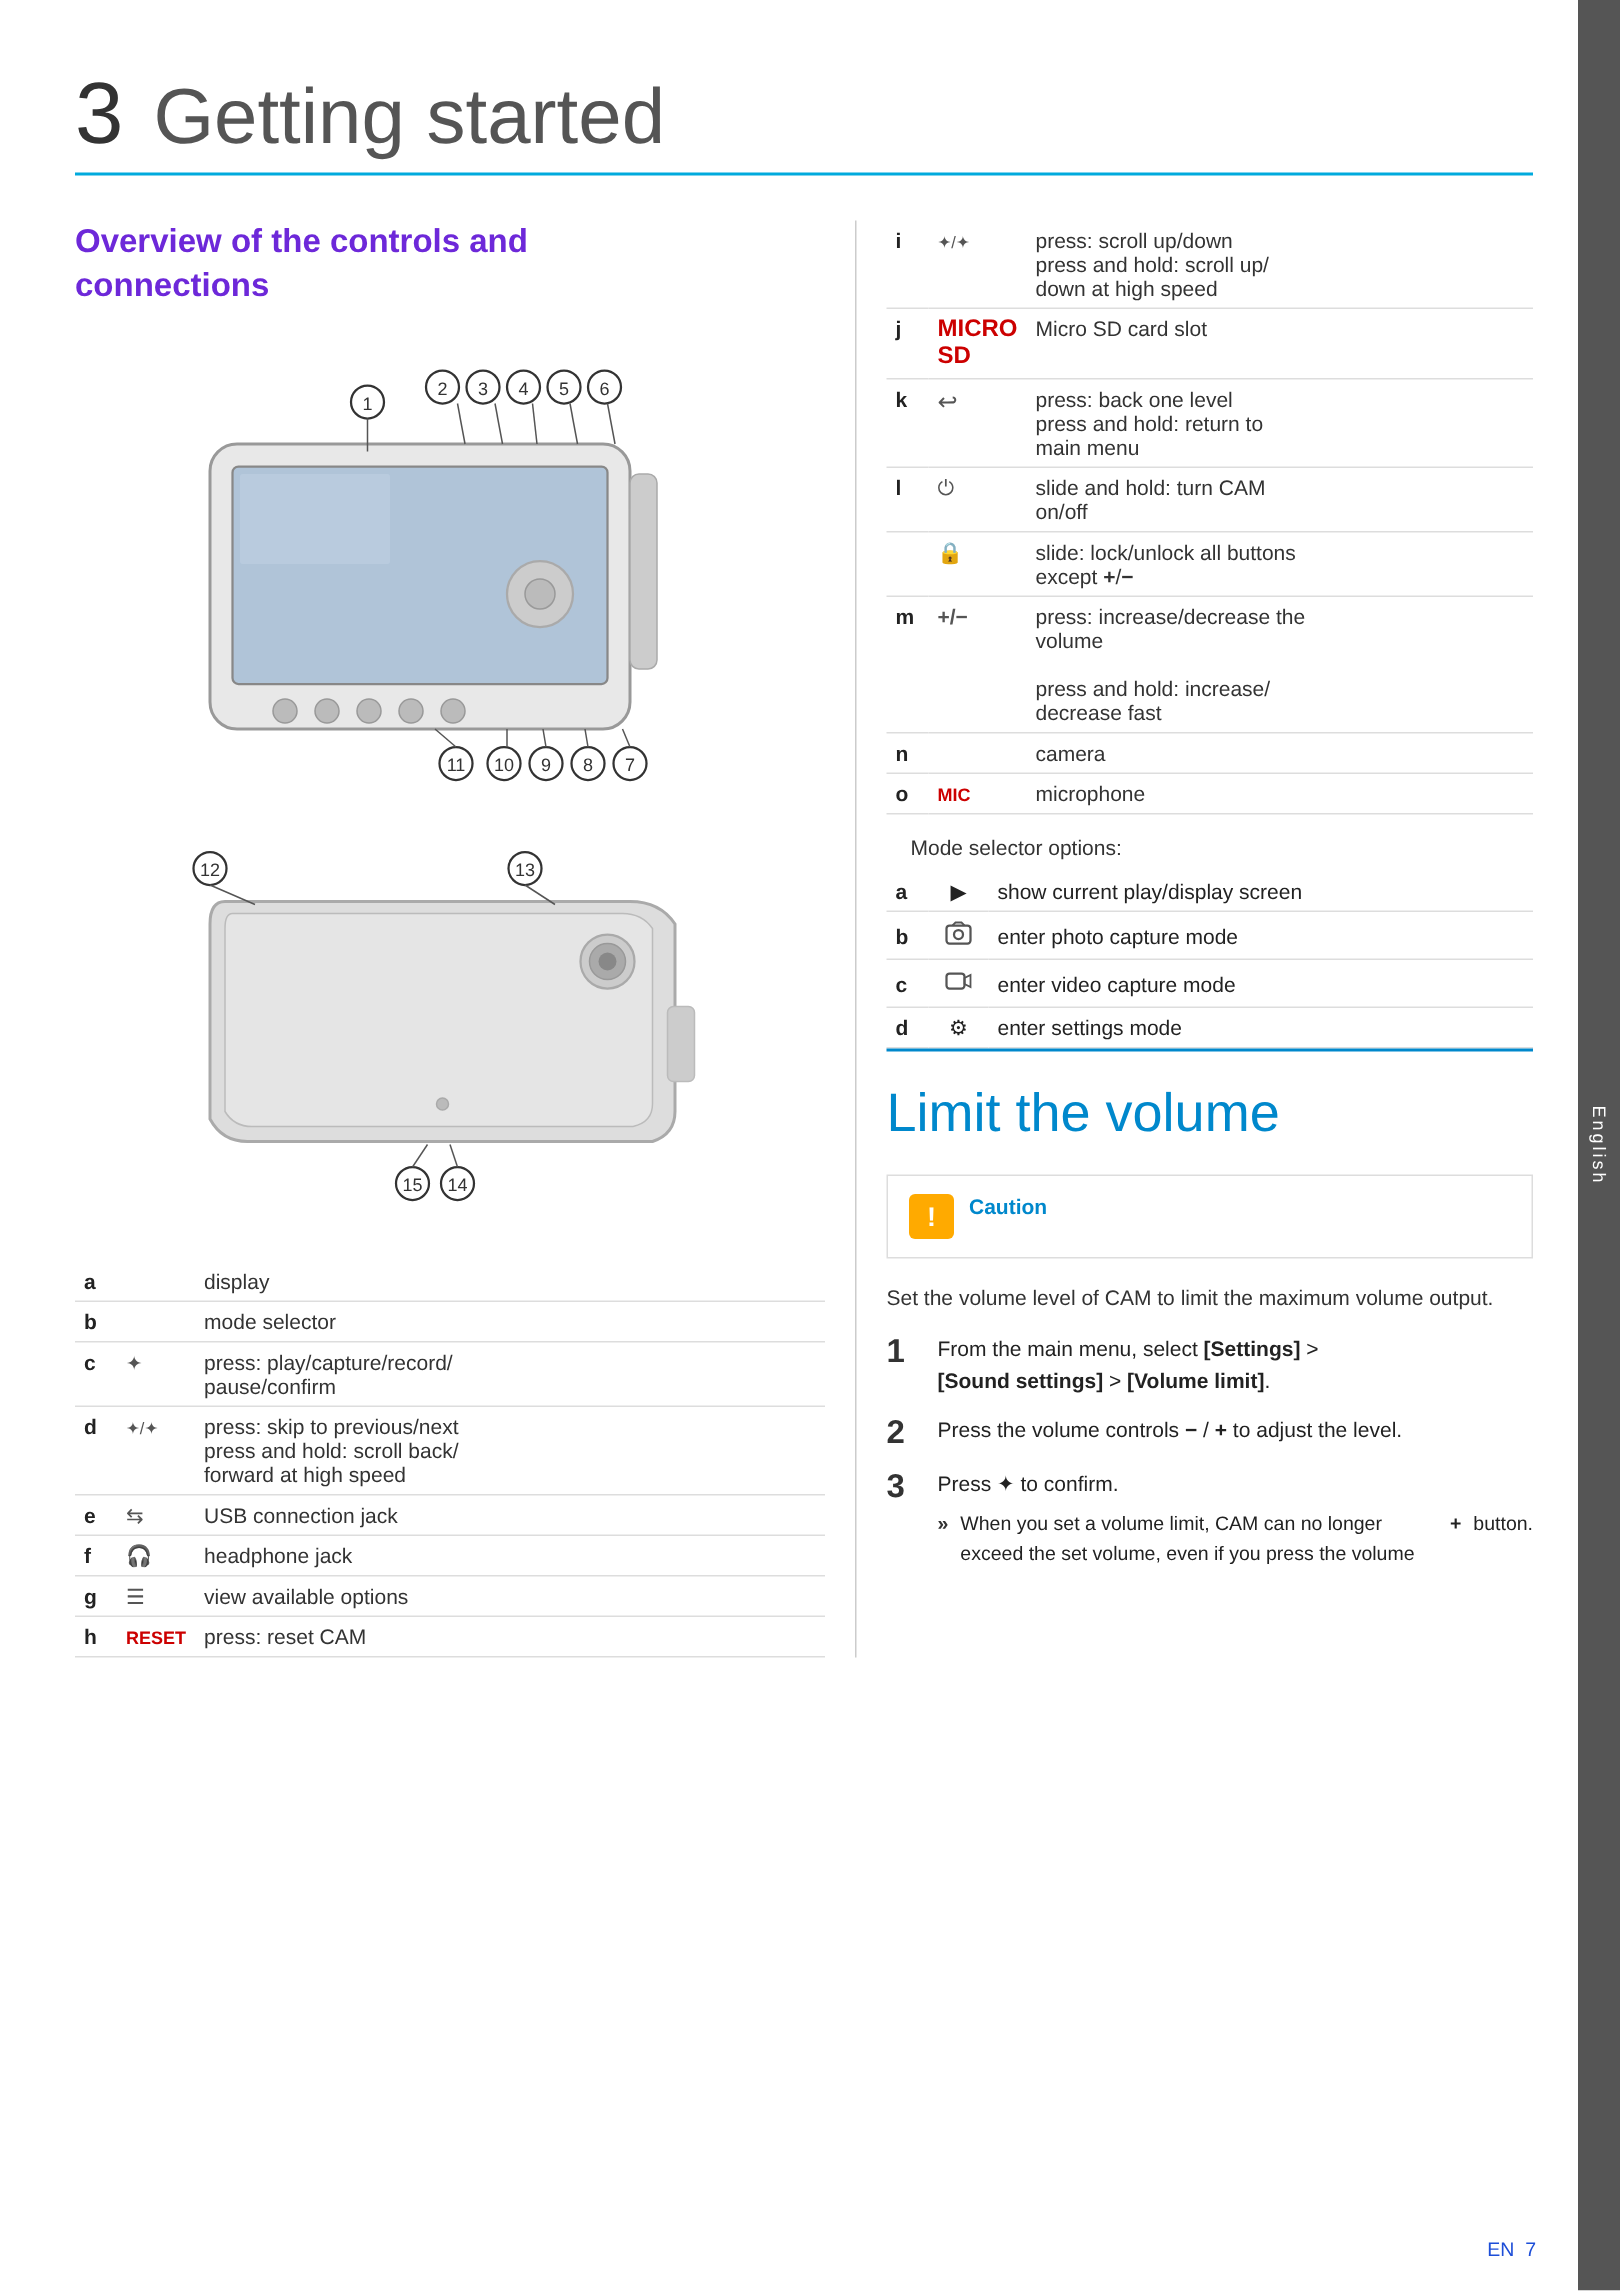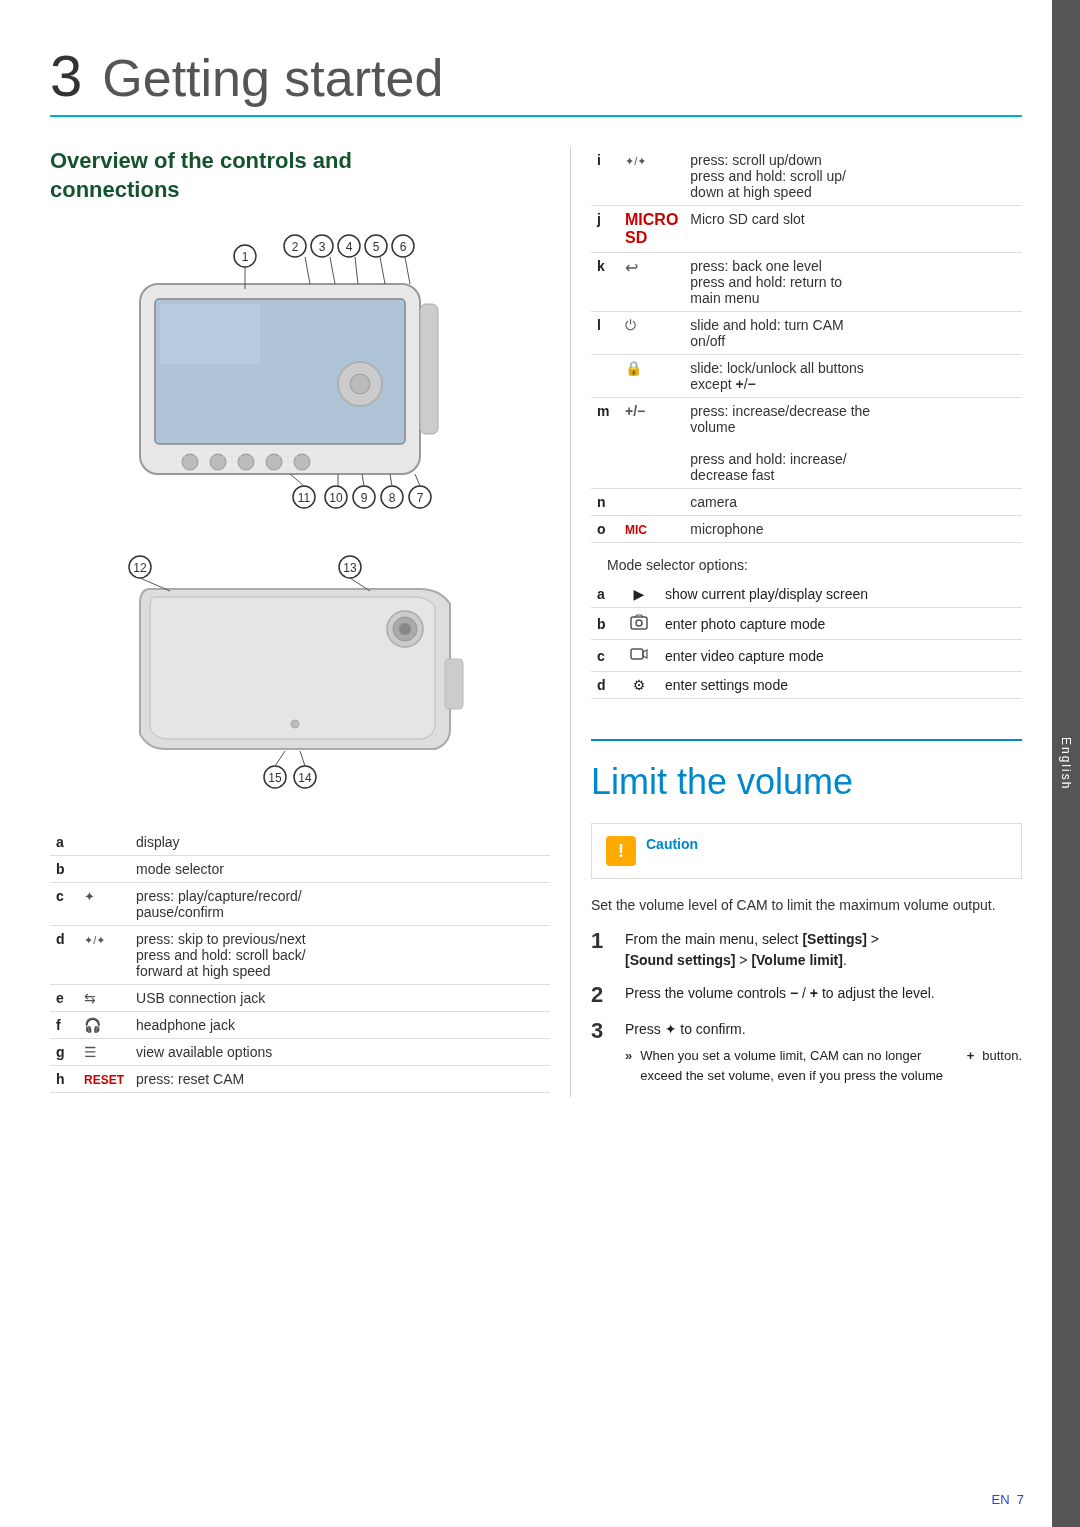--- a/index.html
+++ b/index.html
@@ -78,24 +78,24 @@
       margin-bottom: 30px;
       border-bottom: 2px solid #00aadd;
       padding-bottom: 10px;
       display: flex;
       align-items: baseline;
       gap: 10px;
     }
 
     
     .section-heading {
-      color: #14532d;
+      color: #6d28d9;
       font-size: 22px;
       font-weight: bold;
-      margin-bottom: 20px;
+      margin-bottom: 32px;
       line-height: 1.3;
     }
 
     
     .diagram-area {
       margin-bottom: 20px;
       display: flex;
       flex-direction: column;
       align-items: center;
       gap: 10px;
@@ -200,21 +200,20 @@
       font-weight: bold;
     }
 
     .mode-table td:nth-child(2) {
       width: 40px;
       text-align: center;
     }
 
     
     .volume-section {
-      margin-top: 40px;
       border-top: 2px solid #0088cc;
       padding-top: 20px;
     }
 
     .volume-title {
       font-size: 36px;
       font-weight: 300;
       color: #0088cc;
       margin-bottom: 20px;
     }

